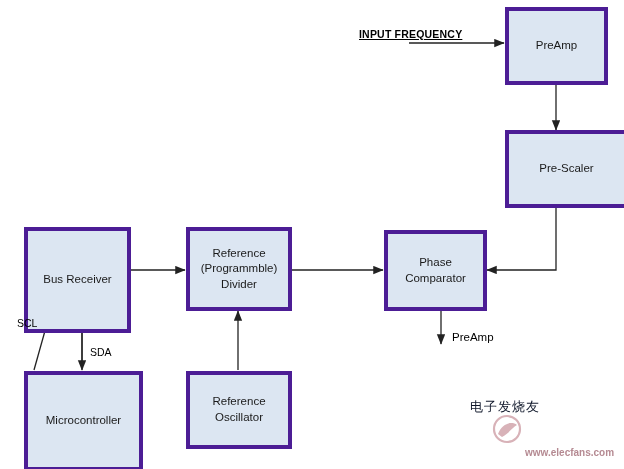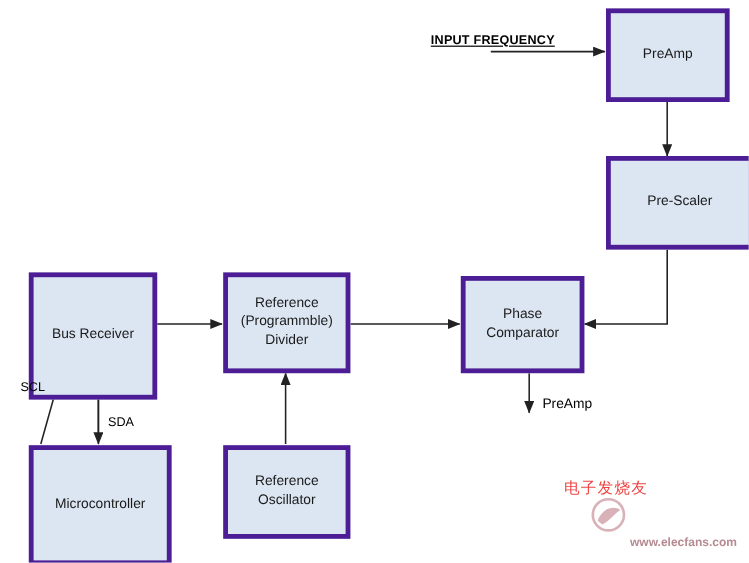--- a/index.html
+++ b/index.html
@@ -47,21 +47,21 @@
     position: absolute;
     left: 0;
     top: 0;
     width: 624px;
     height: 469px;
     overflow: visible;
   }
   .wm {
     position: absolute;
     font-size: 11px;
-    color: #ef4444;
+    color: #0f172a;
     white-space: nowrap;
   }
   .wm-logo {
     position: absolute;
     width: 34px;
     height: 34px;
   }
 </style>
 </head>
 <body>

